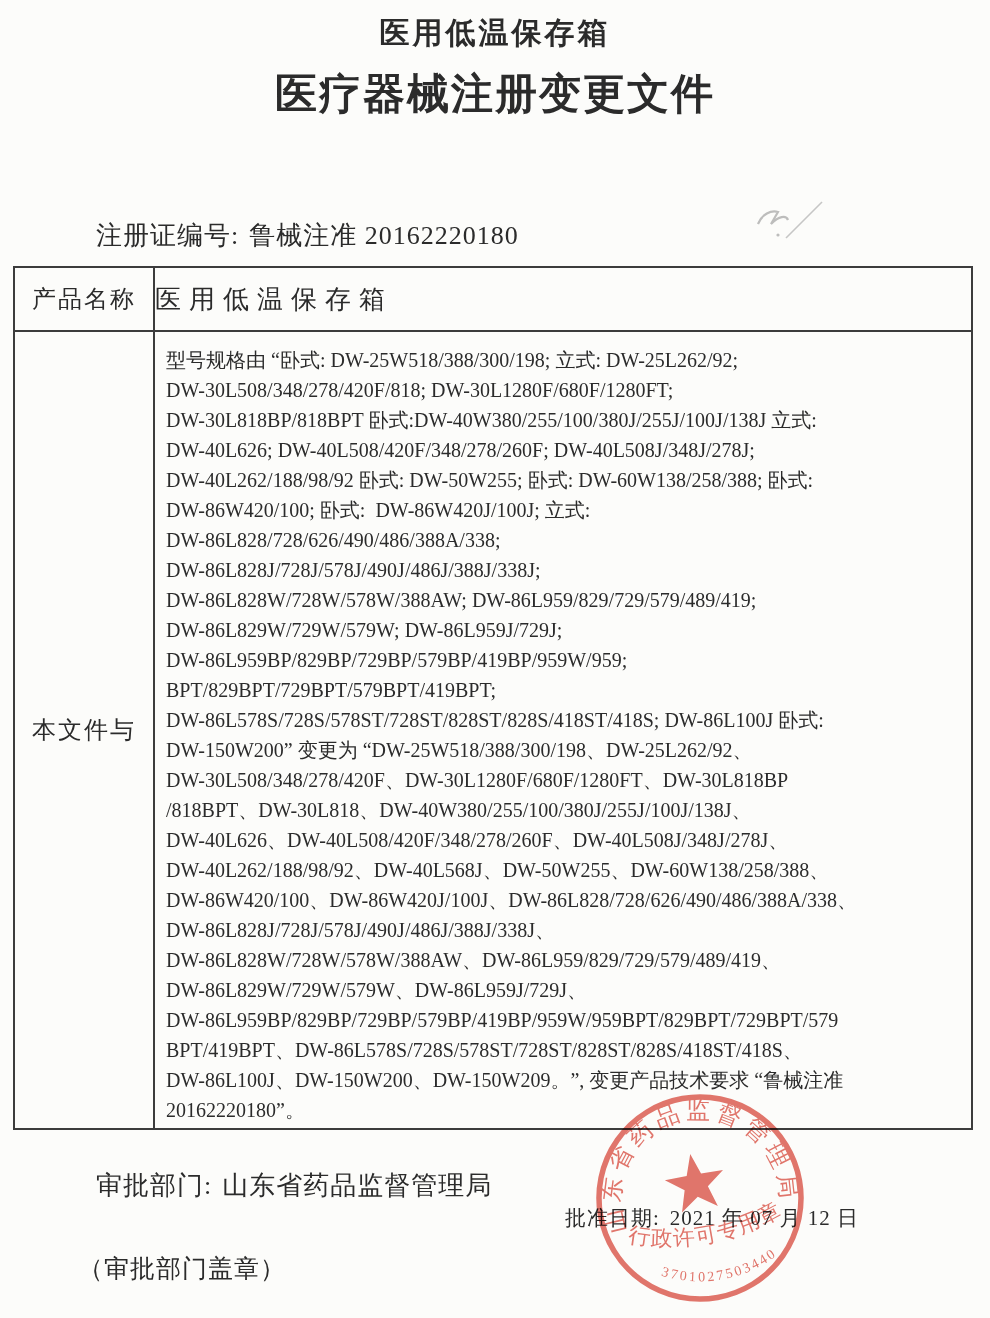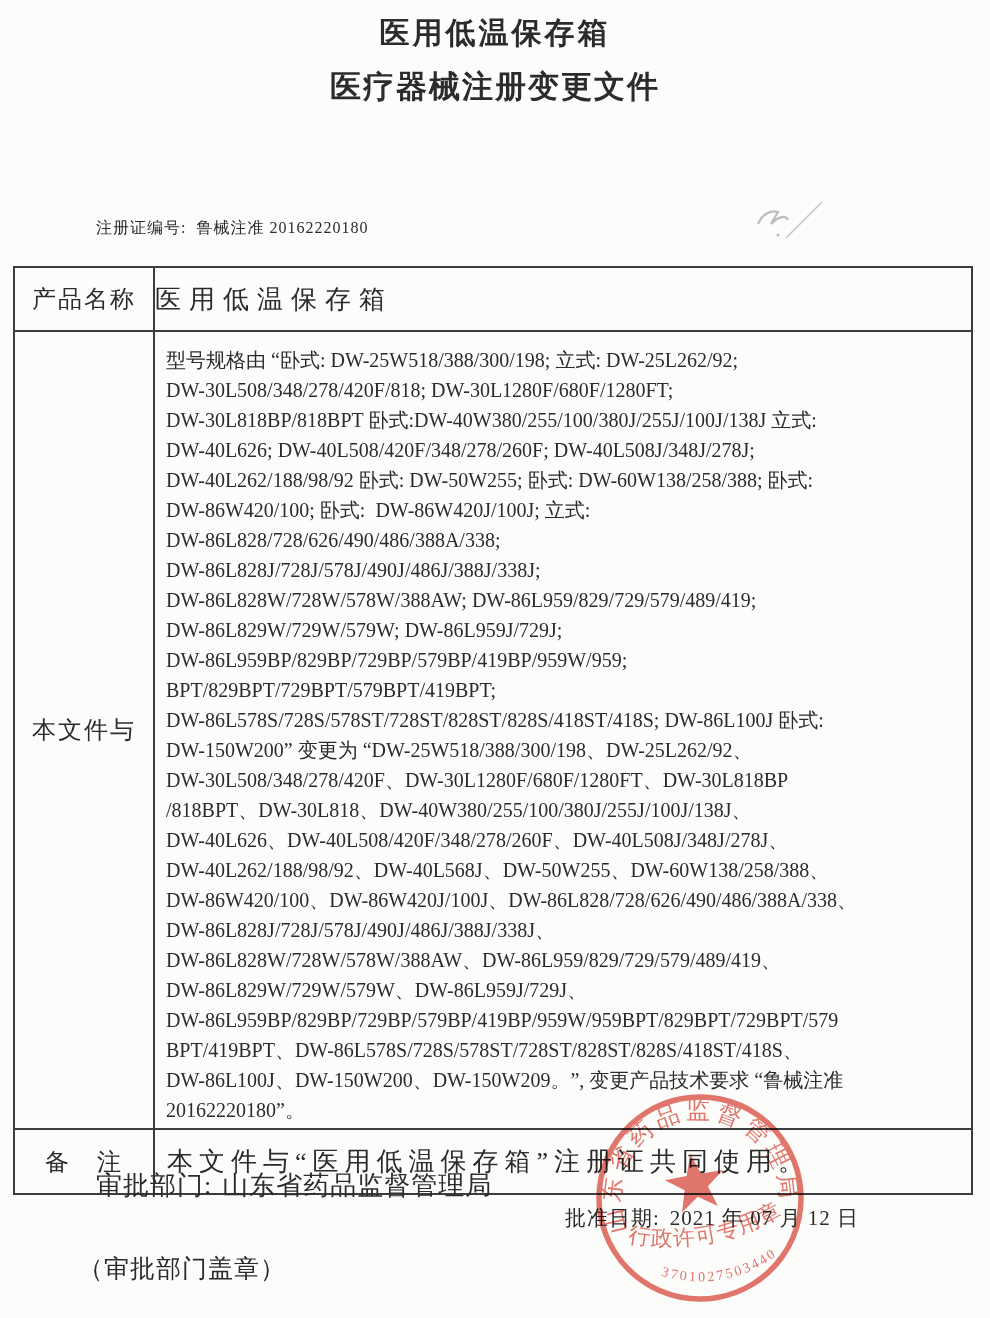--- a/index.html
+++ b/index.html
@@ -10,25 +10,25 @@
     color:#2b2b2b;
     font-family:"Liberation Serif","DejaVu Serif",serif;
     overflow:hidden;
   }
   .title1 {
     position:absolute; top:13px; left:0; width:100%;
     text-align:center; font-size:30px; letter-spacing:3px; font-weight:600;
   }
   .title2 {
     position:absolute; top:66px; left:0; width:100%;
-    text-align:center; font-size:31px; letter-spacing:2px; font-weight:600;
+    text-align:center; font-size:42px; letter-spacing:2px; font-weight:600;
   }
   .reg-line {
     position:absolute; top:218px; left:96px;
-    font-size:16px; letter-spacing:1px;
+    font-size:26px; letter-spacing:1px;
   }
   .reg-line .gap { display:inline-block; width:10px; }
   .pencil { position:absolute; left:748px; top:190px; width:92px; height:56px; opacity:.55; }
   .doc-table {
     position:absolute; top:266px; left:13px; width:960px;
     border-collapse:collapse; table-layout:fixed;
   }
   .doc-table td { border:2.5px solid #3c3c3c; vertical-align:middle; }
   .col-label { width:140px; }
   .row-product { height:64px; }
@@ -99,24 +99,20 @@
 DW-86W420/100、DW-86W420J/100J、DW-86L828/728/626/490/486/388A/338、
 DW-86L828J/728J/578J/490J/486J/388J/338J、
 DW-86L828W/728W/578W/388AW、DW-86L959/829/729/579/489/419、
 DW-86L829W/729W/579W、DW-86L959J/729J、
 DW-86L959BP/829BP/729BP/579BP/419BP/959W/959BPT/829BPT/729BPT/579
 BPT/419BPT、DW-86L578S/728S/578ST/728ST/828ST/828S/418ST/418S、
 DW-86L100J、DW-150W200、DW-150W209。”, 变更产品技术要求 “鲁械注准
 20162220180”。</div>
     </td>
   </tr>
-  <tr class="row-remarks">
-    <td class="cell-label">备　注</td>
-    <td class="cell-remarks-value">本文件与“医用低温保存箱”注册证共同使用。</td>
-  </tr>
 </tbody>
   </table>
 
 <div class="dept-line"><span>审批部门:</span><span class="gap" style="display:inline-block;width:10px;"></span><span>山东省药品监督管理局</span></div>
 
 <div class="date-line"><span>批准日期:</span><span class="gap" style="display:inline-block;width:10px;"></span><span>2021 年 07 月 12 日</span></div>
 
 <div class="stamp-note">（审批部门盖章）</div>
 
 <svg class="seal" viewBox="0 0 216 216">

